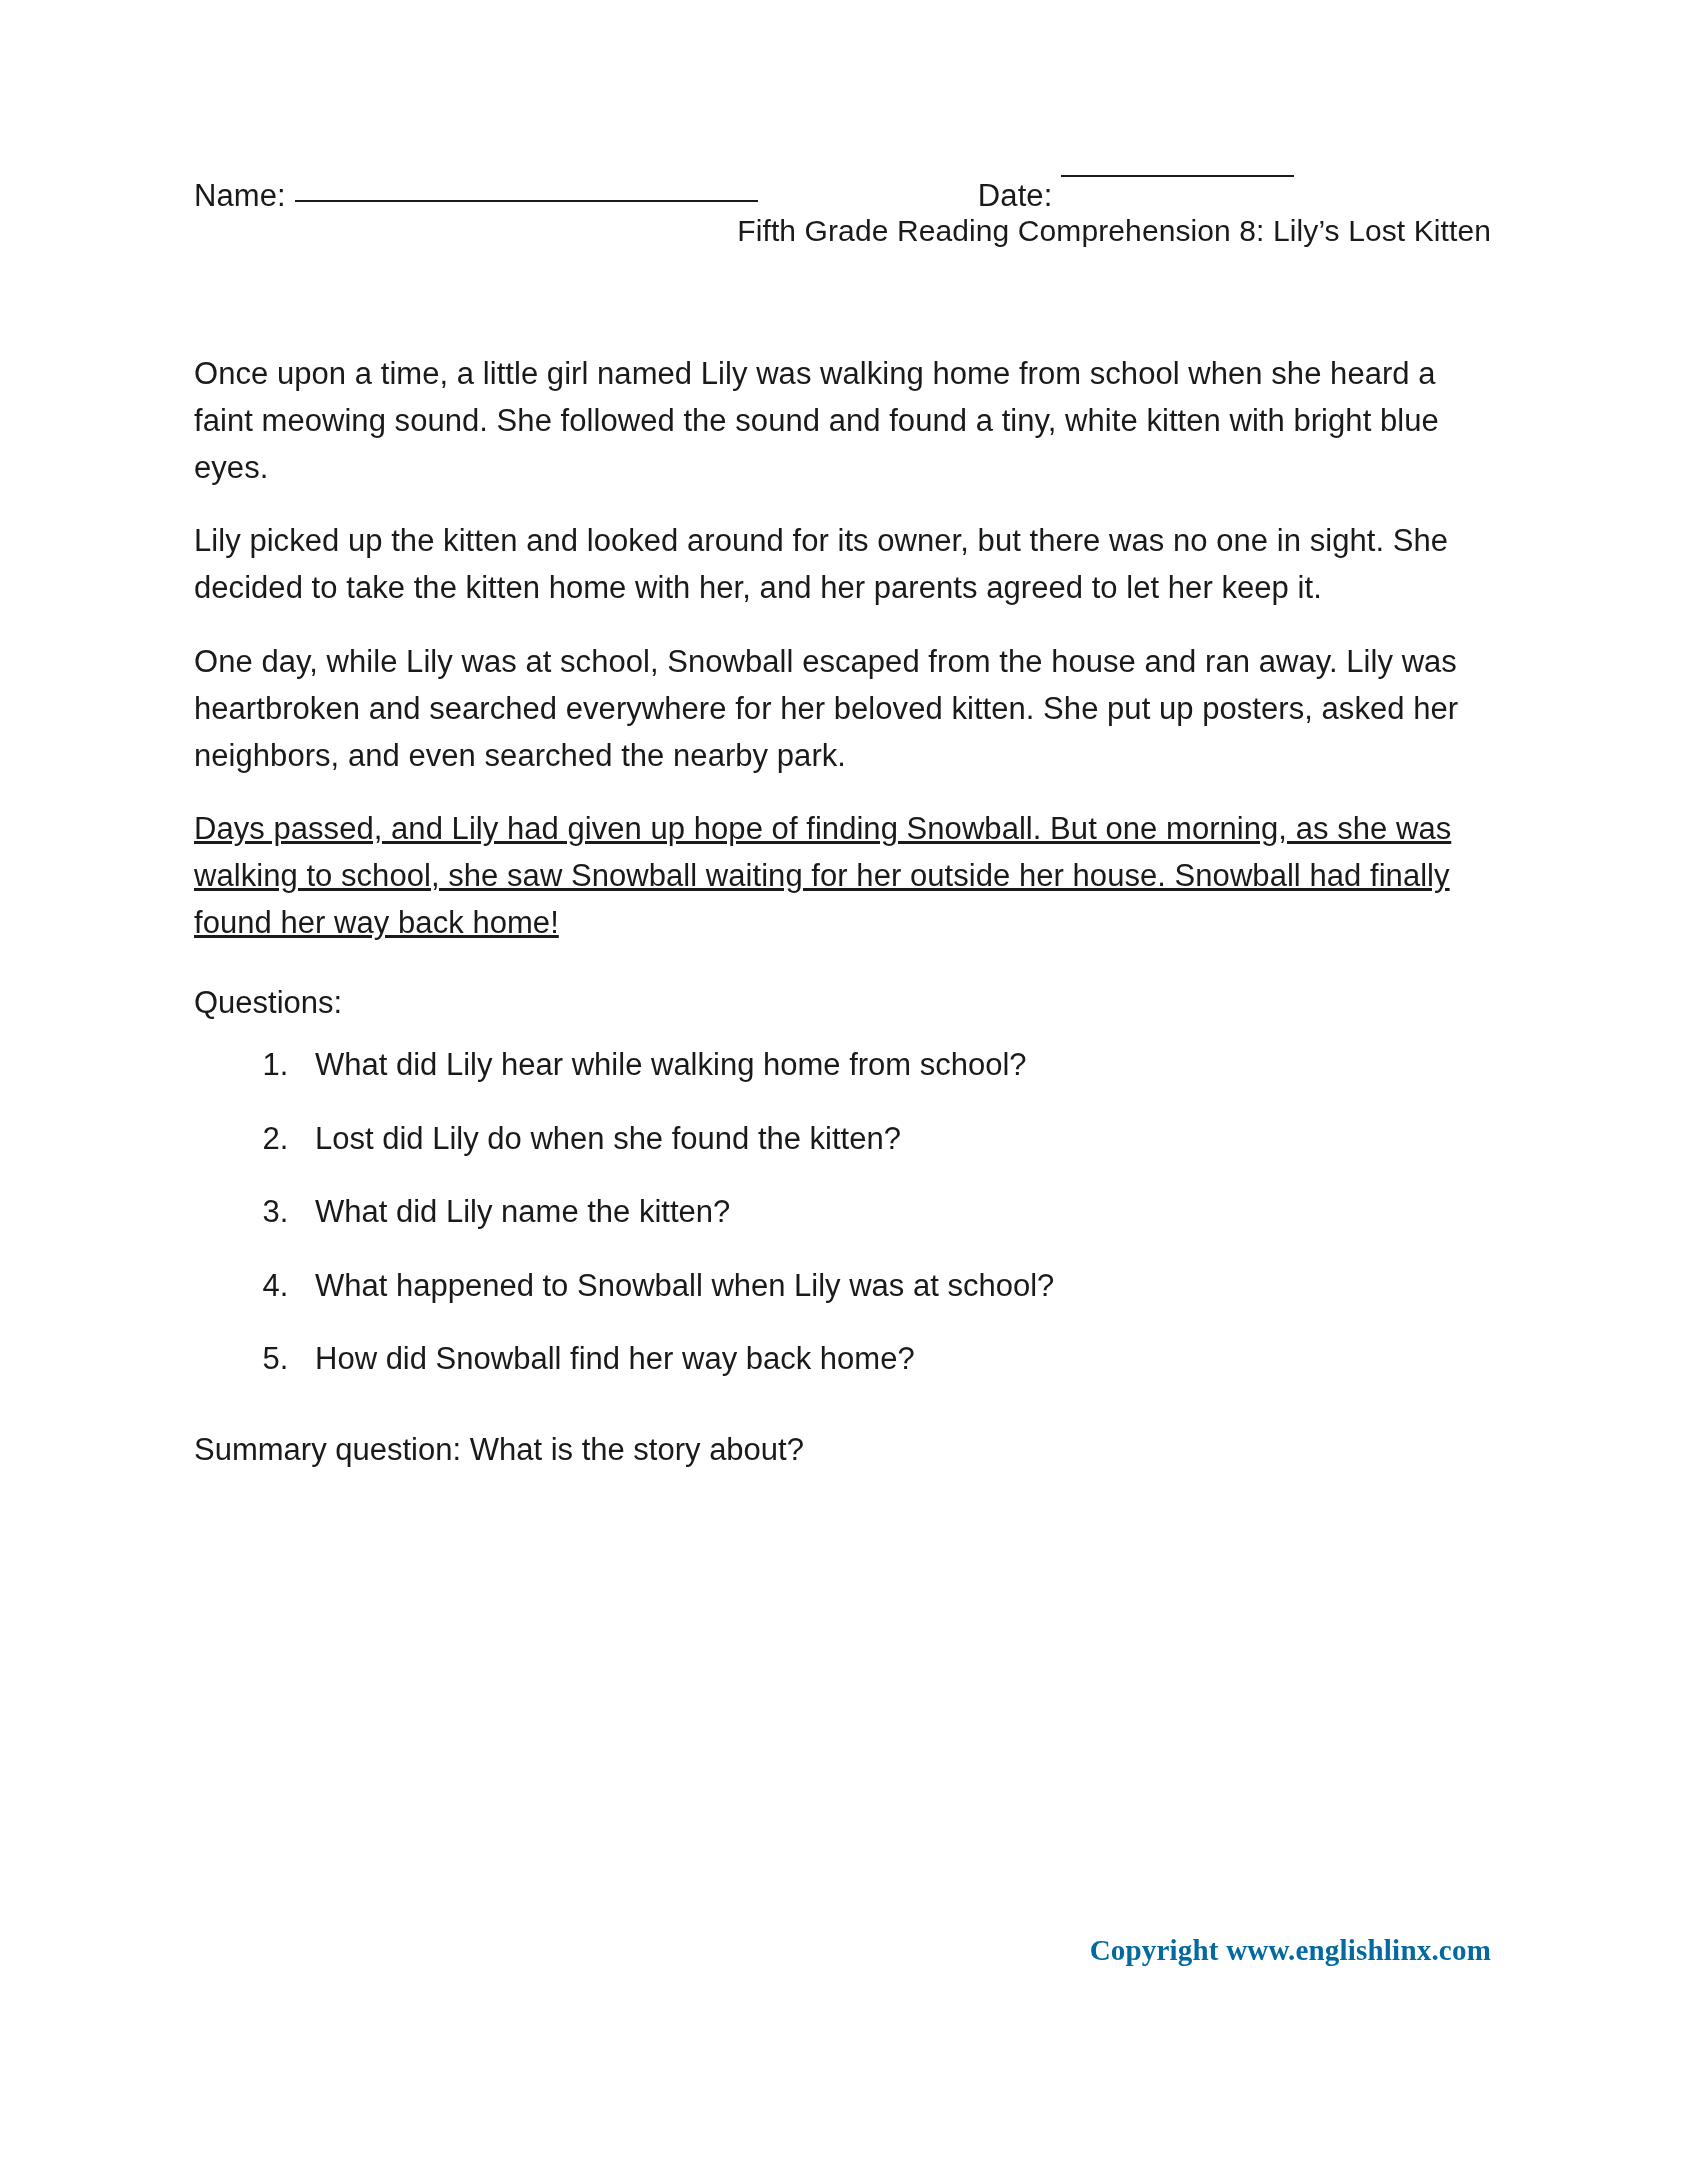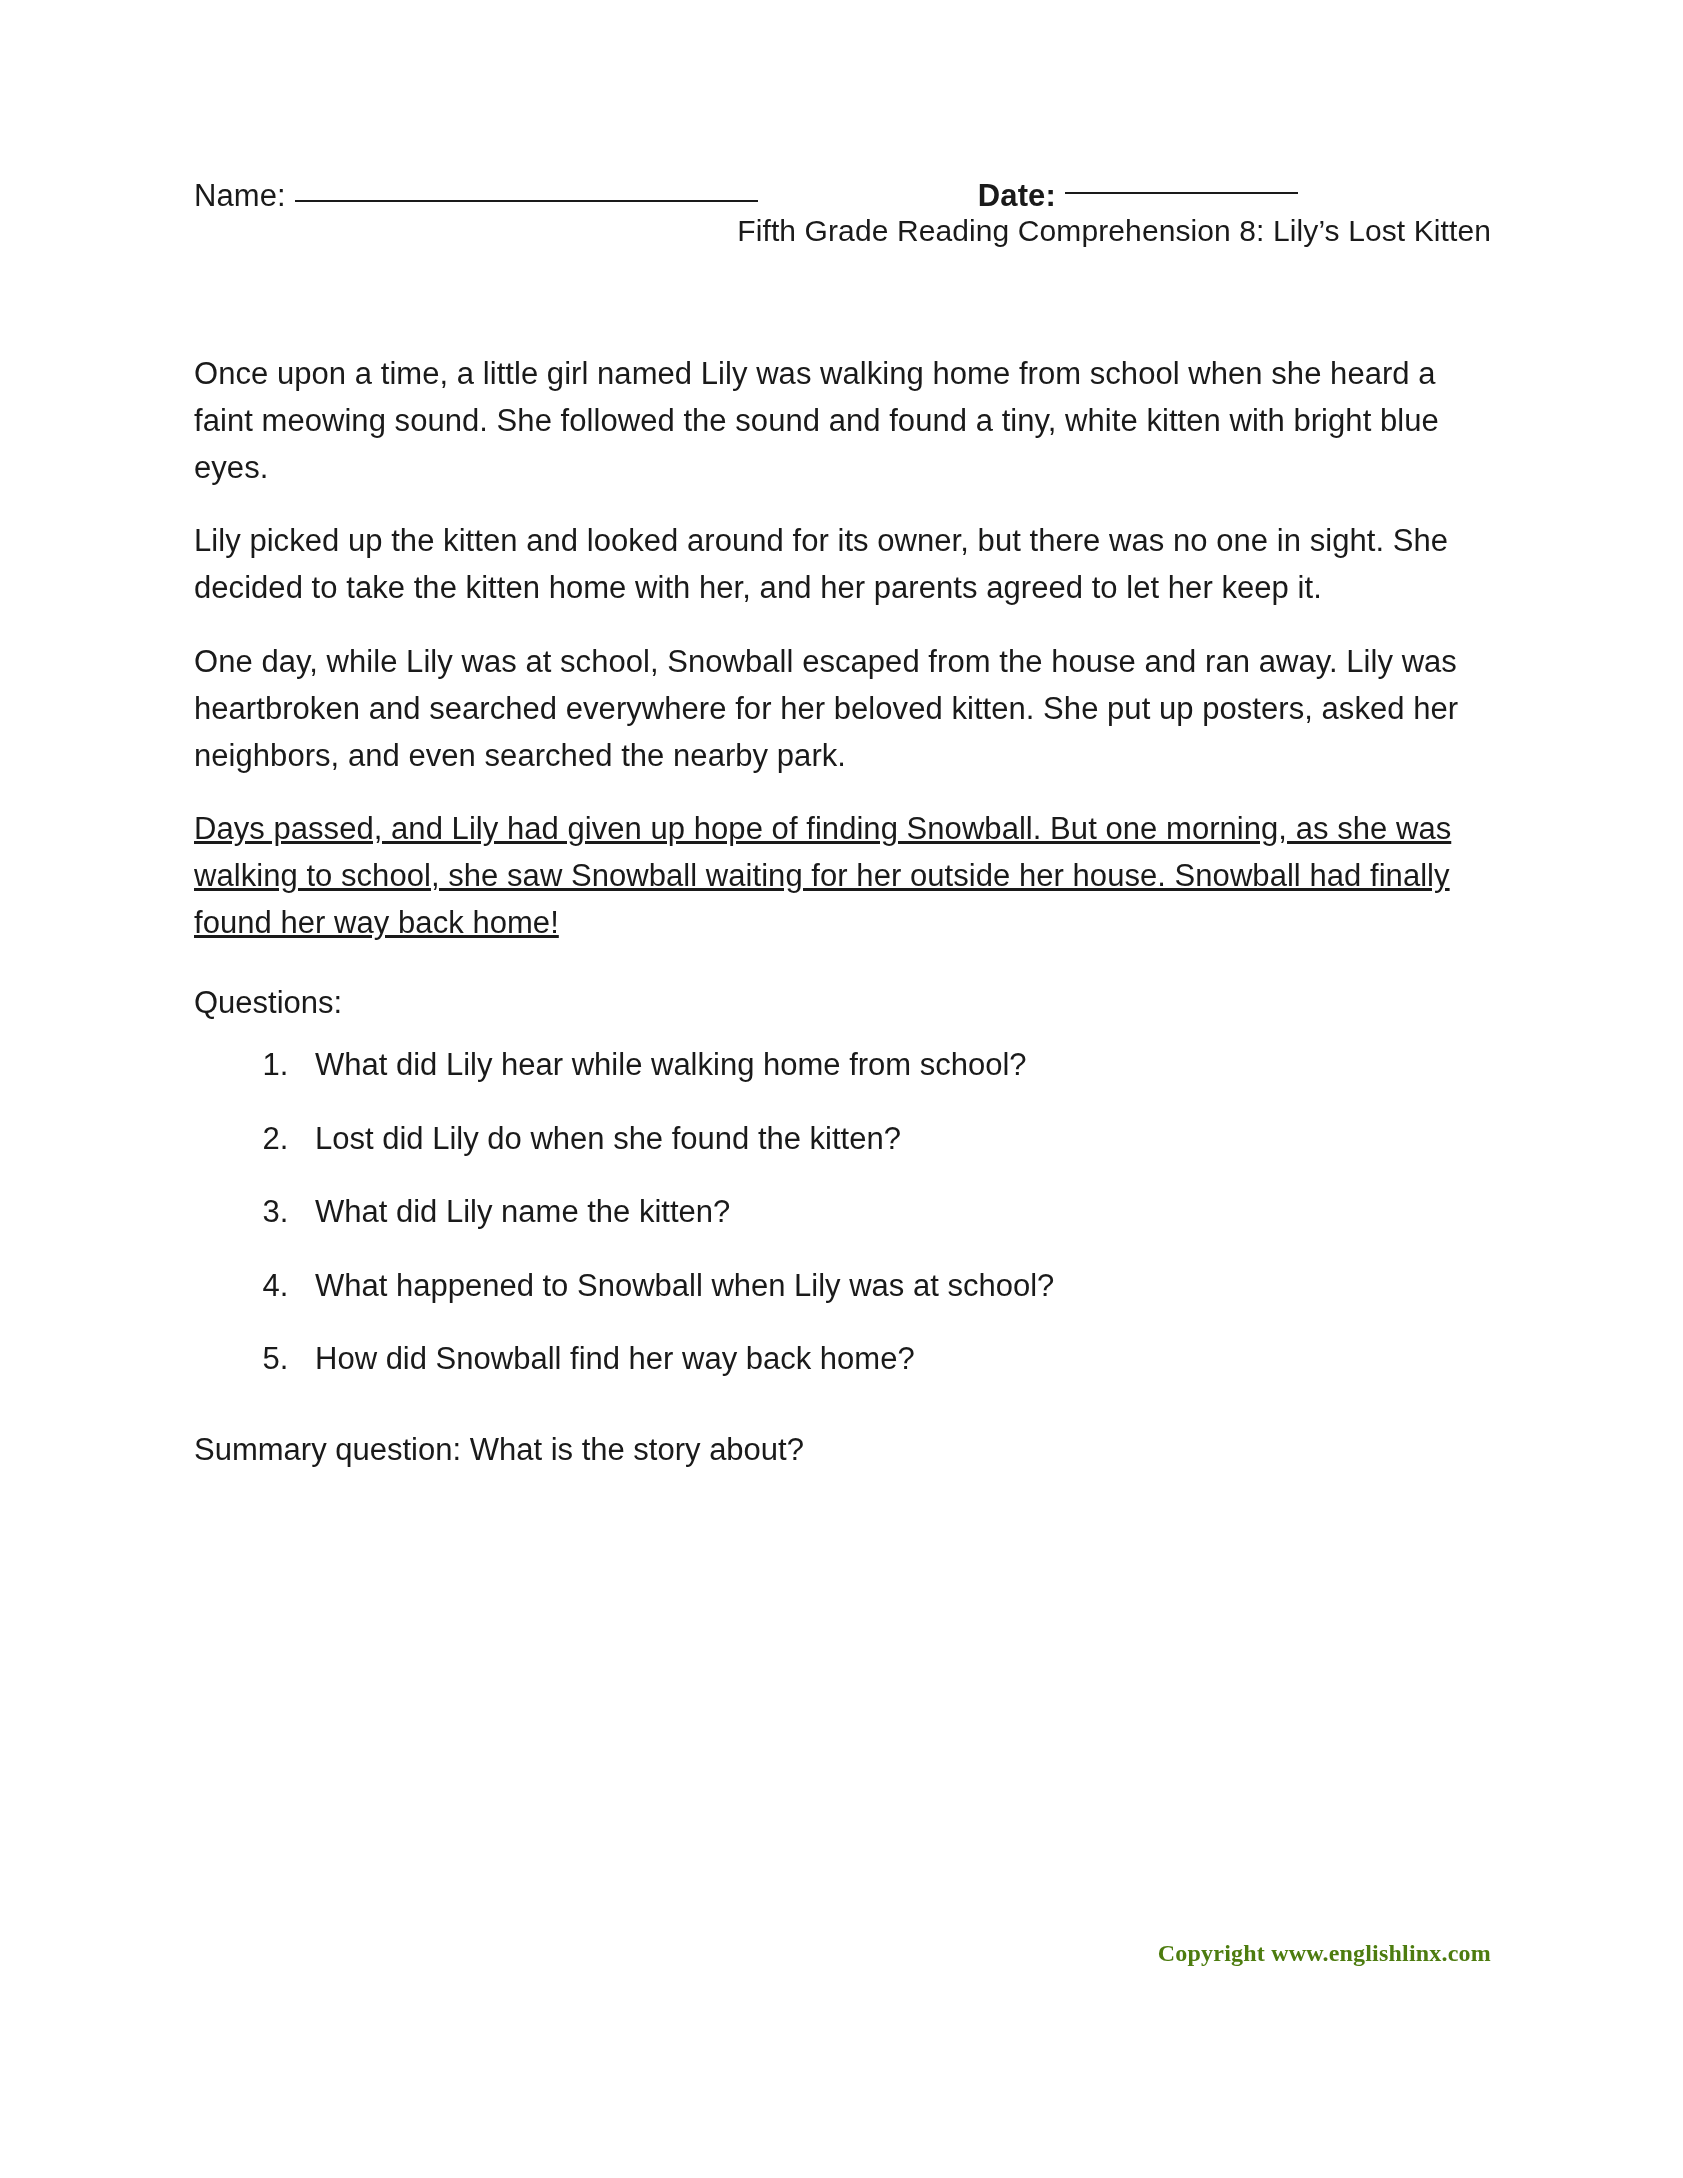--- a/index.html
+++ b/index.html
@@ -34,24 +34,23 @@
     font-size: 31px;
     letter-spacing: 0.1px;
   }
   .name-group {
     display: flex;
     align-items: baseline;
     white-space: nowrap;
   }
   .date-group {
     display: flex;
-    align-items: center;
+    align-items: flex-start;
     white-space: nowrap;
     margin-left: 220px;
-    font-weight: bold;
   }
   .field-label {
     font-size: 31px;
   }
   .blank-line {
     display: inline-block;
     border-bottom: 2.5px solid #1a1a1a;
     height: 1px;
     margin-left: 9px;
     position: relative;
@@ -98,24 +97,24 @@
   .summary-question {
     font-size: 31px;
     line-height: 1.5;
     margin-top: 44px;
   }
 
   .footer {
     position: absolute;
     right: 192px;
     bottom: 158px;
-    font-size: 24px;
+    font-size: 29px;
     font-weight: bold;
     font-family: "Liberation Serif", serif;
-    color: #4d7c0f;
+    color: #0369a1;
     letter-spacing: 0.2px;
   }
 </style>
 </head>
 <body>
 
 <div class="page">
 
   <div class="content">
 

